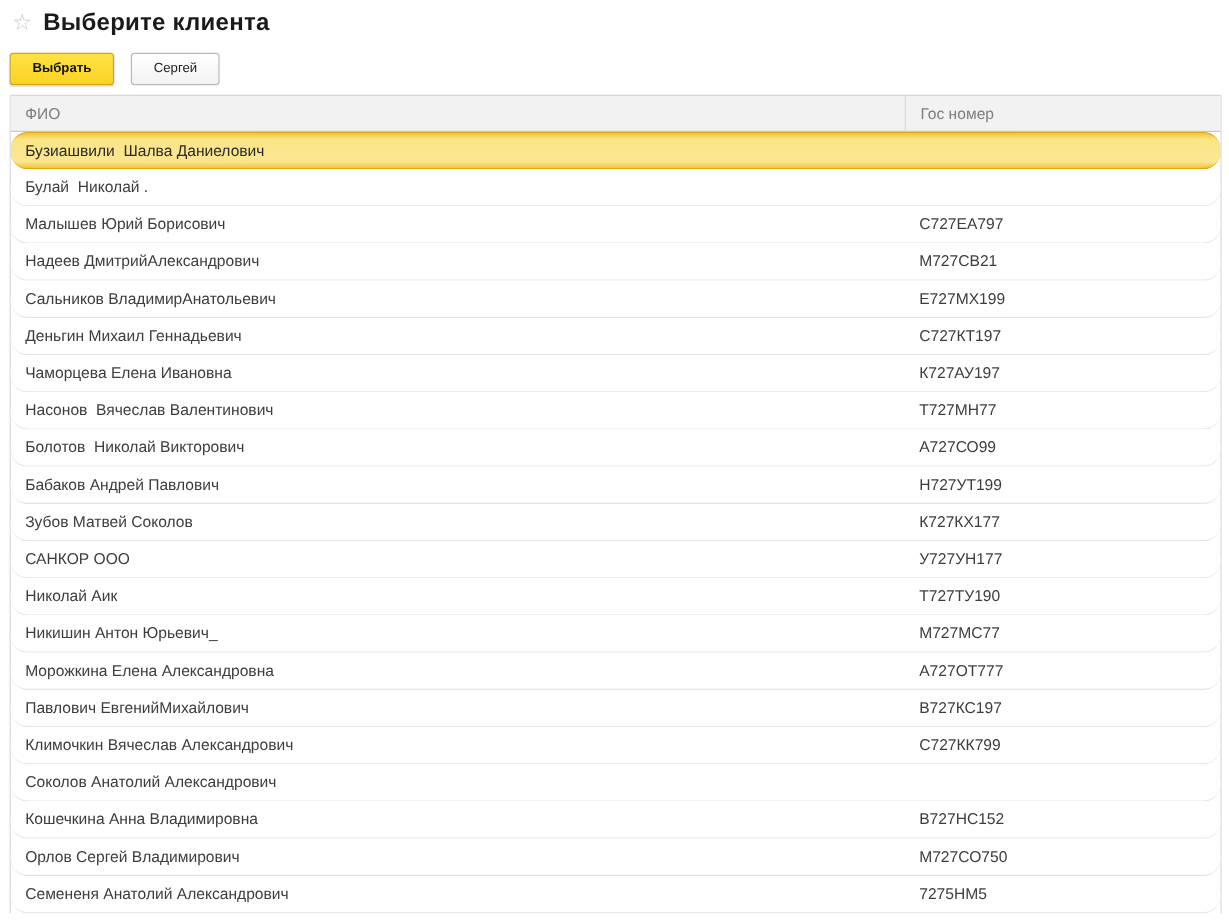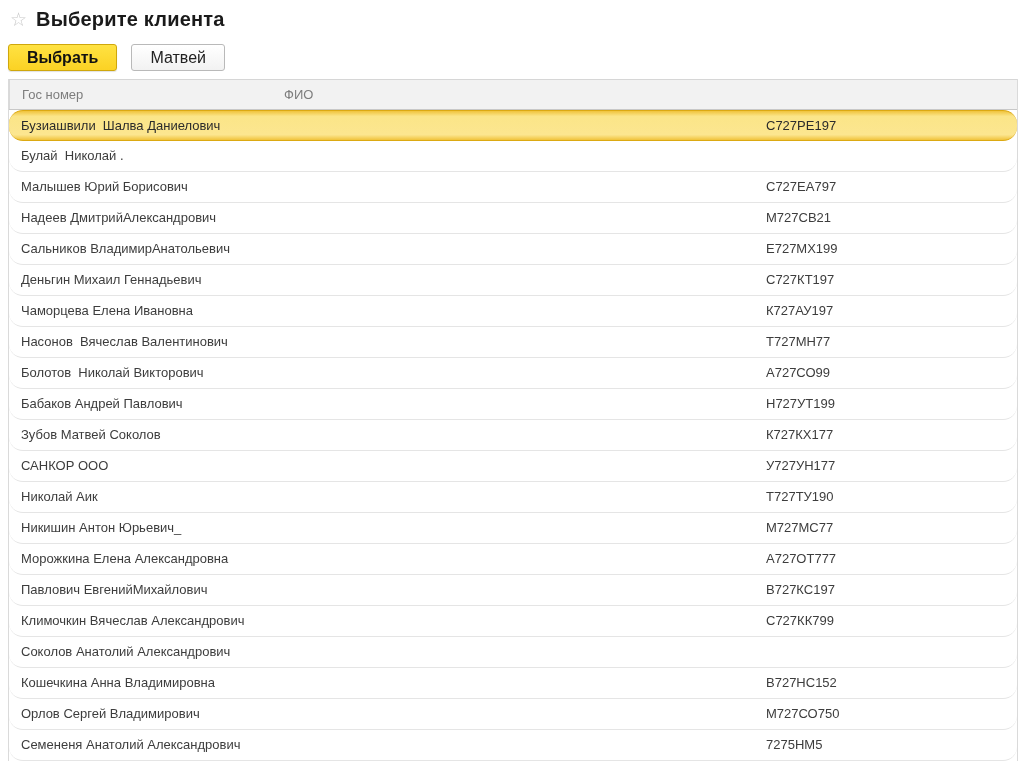--- a/index.html
+++ b/index.html
@@ -33,21 +33,21 @@
   
   .toolbar {
     display: flex; align-items: center;
     padding: 6px 0 8px 8px;
     gap: 14px;
   }
   .btn {
     height: 27px;
     padding: 0 18px;
     font-family: "Liberation Sans", sans-serif;
-    font-size: 16px;
+    font-size: 11px;
     border-radius: 3px;
     cursor: pointer;
     line-height: 25px;
     text-align: right;
   }
   .btn-primary {
     background: linear-gradient(180deg, #ffe242 0%, #fbd224 100%);
     border: 1px solid #cfa70c;
     font-weight: bold;
     color: #111111;
@@ -105,32 +105,31 @@
 </head>
 <body>
 
 <div class="titlebar">
   <span class="star-icon">☆</span>
   <span class="page-title">Выберите клиента</span>
 </div>
 
 <div class="toolbar">
   <button class="btn btn-primary">Выбрать</button>
-  <button class="btn btn-default">Матвей</button>
+  <button class="btn btn-default">Сергей</button>
 </div>
 
 <div class="grid">
   <div class="grid-header">
+    <div class="cell col-fio">ФИО</div>
     <div class="cell col-gos">Гос номер</div>
-    <div class="cell col-fio">ФИО</div>
   </div>
   <div id="rows-container">
       <div class="grid-row selected">
         <div class="cell col-fio">Бузиашвили  Шалва Даниелович</div>
-        <div class="cell col-gos">С727РЕ197</div>
       </div>
       <div class="grid-row">
         <div class="cell col-fio">Булай  Николай .</div>
       </div>
       <div class="grid-row">
         <div class="cell col-fio">Малышев Юрий Борисович</div>
         <div class="cell col-gos">С727ЕА797</div>
       </div>
       <div class="grid-row">
         <div class="cell col-fio">Надеев ДмитрийАлександрович</div>

